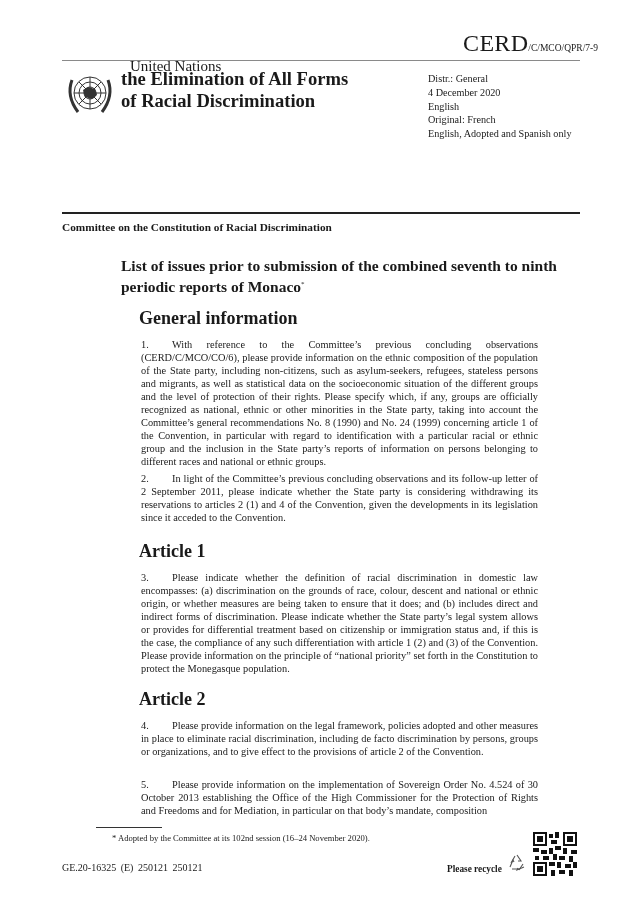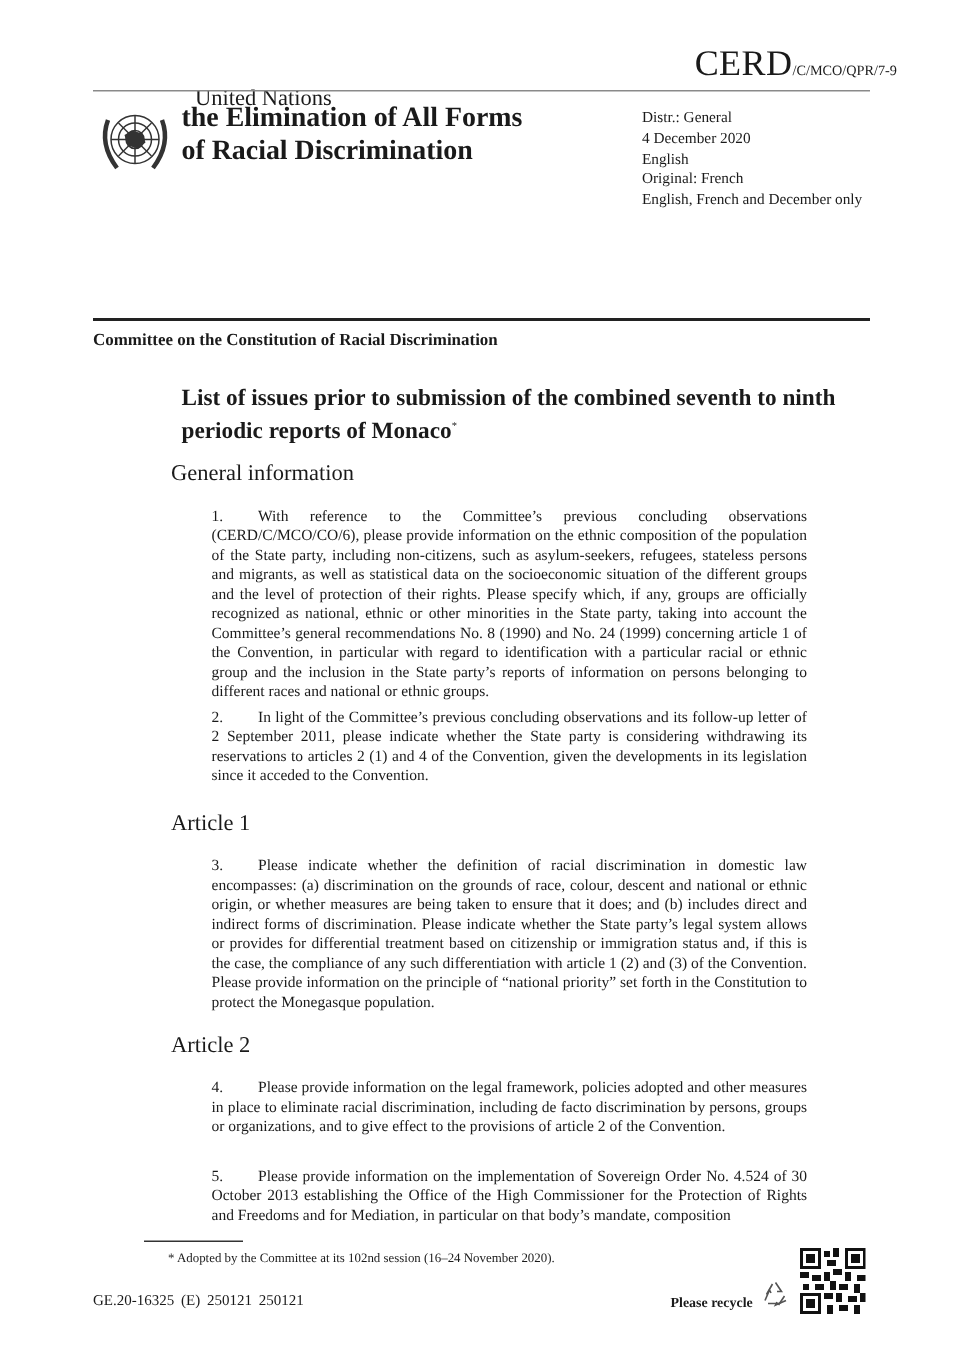--- a/index.html
+++ b/index.html
@@ -10,21 +10,21 @@
   #symbol { right: 42px; top: 30px; font-size: 24px; letter-spacing: 0.3px; }
   #symbol .sub { font-size: 9.5px; letter-spacing: 0; margin-top: 44px; }
   .rule-top { left: 62px; top: 60px; width: 518px; height: 1px; background: #8a8a8a; }
   #emblem { left: 64px; top: 68px; width: 52px; height: 52px; }
   #conv { left: 121px; top: 68px; font-size: 18.6px; font-weight: bold; line-height: 22px; }
   #distr { left: 428px; top: 72px; font-size: 10.2px; line-height: 13.8px; }
   .rule-thick { left: 62px; top: 212px; width: 518px; height: 2px; background: #222; }
   #committee { left: 62px; top: 221px; font-size: 11.3px; font-weight: bold; }
   #title { left: 121px; top: 256px; width: 440px; font-size: 15.5px; font-weight: bold; line-height: 19px; }
   #title .star { font-size: 7px; vertical-align: super; font-weight: normal; }
-  .h2 { position: absolute; left: 114px; font-size: 15px; font-weight: normal; }
+  .h2 { position: absolute; left: 139px; font-size: 18px; font-weight: bold; }
   .para { position: absolute; left: 121px; width: 397px; font-size: 10.35px; line-height: 13px;
           text-align: justify; margin-left: 20px; }
   .para .num { display: inline-block; width: 31px; }
   .rule-fn { left: 96px; top: 827px; width: 66px; height: 1px; background: #333; }
   #fn { left: 112px; top: 833px; font-size: 8.6px; }
   #jobno { left: 62px; top: 862px; font-size: 10px; word-spacing: 2px; }
   #recycle { left: 447px; top: 864px; font-size: 9.3px; font-weight: bold; text-align: right; }
   #recycle-icon { left: 507px; top: 853px; width: 20px; height: 20px; }
   #qr { left: 533px; top: 832px; width: 44px; height: 44px; }
 </style>
@@ -52,21 +52,21 @@
 <div class="abs" id="conv">
   <div>the Elimination of All Forms</div>
   <div>of Racial Discrimination</div>
 </div>
 
 <div class="abs" id="distr">
   <div>Distr.: General</div>
   <div>4 December 2020</div>
   <div>English</div>
   <div>Original: French</div>
-  <div>English, French and December only</div>
+  <div>English, Adopted and Spanish only</div>
 </div>
 
 <div class="abs rule-thick"></div>
 <div class="abs" id="committee">Committee on the Constitution of Racial Discrimination</div>
 
 <div class="abs" id="title"><span>List of issues prior to submission of the combined seventh to ninth periodic reports of Monaco</span><span class="star">*</span></div>
 
 <div class="h2" style="top:308px">General information</div>
 <div class="para" style="top:338px"><span class="num">1.</span><span>With reference to the Committee’s previous concluding observations (CERD/C/MCO/CO/6), please provide information on the ethnic composition of the population of the State party, including non-citizens, such as asylum-seekers, refugees, stateless persons and migrants, as well as statistical data on the socioeconomic situation of the different groups and the level of protection of their rights. Please specify which, if any, groups are officially recognized as national, ethnic or other minorities in the State party, taking into account the Committee’s general recommendations No. 8 (1990) and No. 24 (1999) concerning article 1 of the Convention, in particular with regard to identification with a particular racial or ethnic group and the inclusion in the State party’s reports of information on persons belonging to different races and national or ethnic groups.</span></div>
 <div class="para" style="top:472px"><span class="num">2.</span><span>In light of the Committee’s previous concluding observations and its follow-up letter of 2 September 2011, please indicate whether the State party is considering withdrawing its reservations to articles 2 (1) and 4 of the Convention, given the developments in its legislation since it acceded to the Convention.</span></div>

